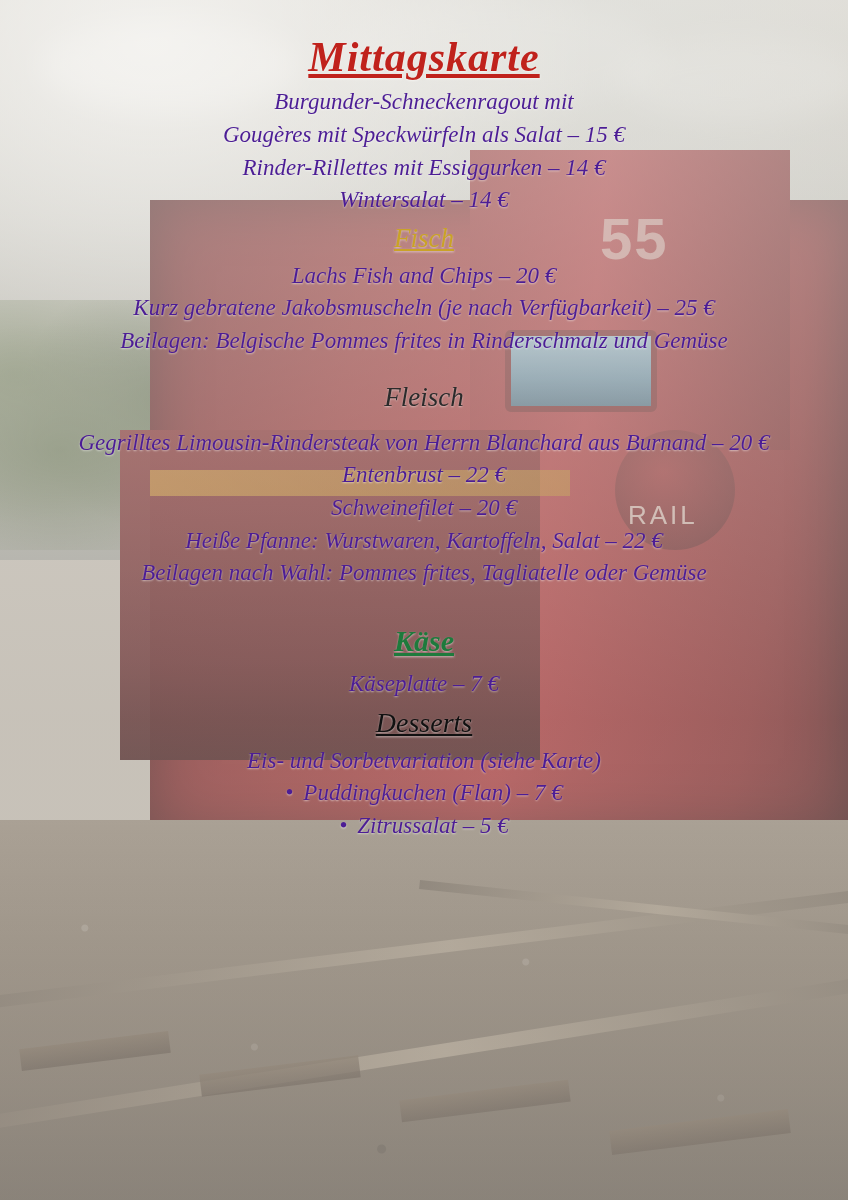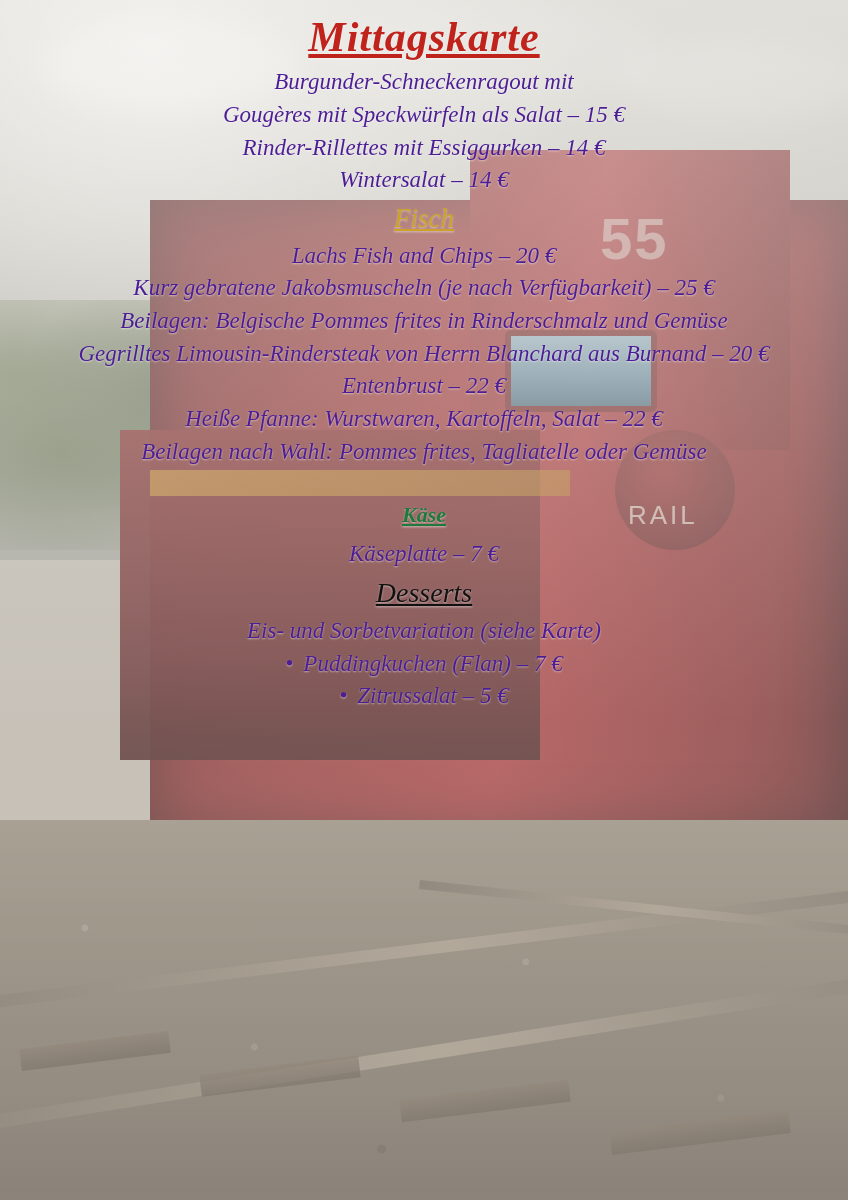--- a/index.html
+++ b/index.html
@@ -109,21 +109,21 @@
   }
   .haze{
     position:absolute; inset:0;
     background:linear-gradient(180deg, rgba(238,236,231,.55) 0%, rgba(236,234,228,.40) 35%, rgba(232,230,223,.30) 60%, rgba(226,222,214,.35) 100%);
   }
 
   
   .menu{
     position:absolute; inset:0;
     z-index:5;
-    padding:14px 18px 0 18px;
+    padding:34px 18px 0 18px;
     box-sizing:border-box;
     text-align:center;
     color:#1b1b1b;
   }
   .title{
     font-size:42px;
     font-style:italic;
     font-weight:bold;
     color:#c0221c;
     text-decoration:underline;
@@ -148,21 +148,21 @@
     text-shadow:0 1px 2px rgba(255,255,255,.5);
   }
   .section-dark{
     font-size:27px;
     font-style:italic;
     color:#2b2b2b;
     margin:24px 0 14px 0;
     text-shadow:0 1px 2px rgba(255,255,255,.5);
   }
   .section-green{
-    font-size:22px;
+    font-size:30px;
     font-style:italic;
     font-weight:bold;
     color:#1e7a3c;
     text-decoration:underline;
     margin:34px 0 10px 0;
     text-shadow:0 1px 2px rgba(255,255,255,.55);
   }
   .section-black-ul{
     font-size:28px;
     font-style:italic;
@@ -225,22 +225,24 @@
   <p class="line">Burgunder-Schneckenragout mit</p>
   <p class="line">Gougères mit Speckwürfeln als Salat – 15 €</p>
   <p class="line">Rinder-Rillettes mit Essiggurken – 14 €</p>
   <p class="line">Wintersalat – 14 €</p>
 
   <div class="section-gold">Fisch</div>
   <p class="line">Lachs Fish and Chips – 20 €</p>
   <p class="line">Kurz gebratene Jakobsmuscheln (je nach Verfügbarkeit) – 25 €</p>
   <p class="line">Beilagen: Belgische Pommes frites in Rinderschmalz und Gemüse</p>
 
+  <div class="section-dark">Fleisch</div>
   <p class="line">Gegrilltes Limousin-Rindersteak von Herrn Blanchard aus Burnand – 20 €</p>
   <p class="line">Entenbrust – 22 €</p>
+  <p class="line">Schweinefilet – 20 €</p>
   <p class="line">Heiße Pfanne: Wurstwaren, Kartoffeln, Salat – 22 €</p>
   <p class="line">Beilagen nach Wahl: Pommes frites, Tagliatelle oder Gemüse</p>
 
   <div class="section-green">Käse</div>
   <p class="line">Käseplatte – 7 €</p>
 
   <div class="section-black-ul">Desserts</div>
   <p class="line">Eis- und Sorbetvariation (siehe Karte)</p>
   <p class="line bullet">Puddingkuchen (Flan) – 7 €</p>
   <p class="line bullet">Zitrussalat – 5 €</p>

